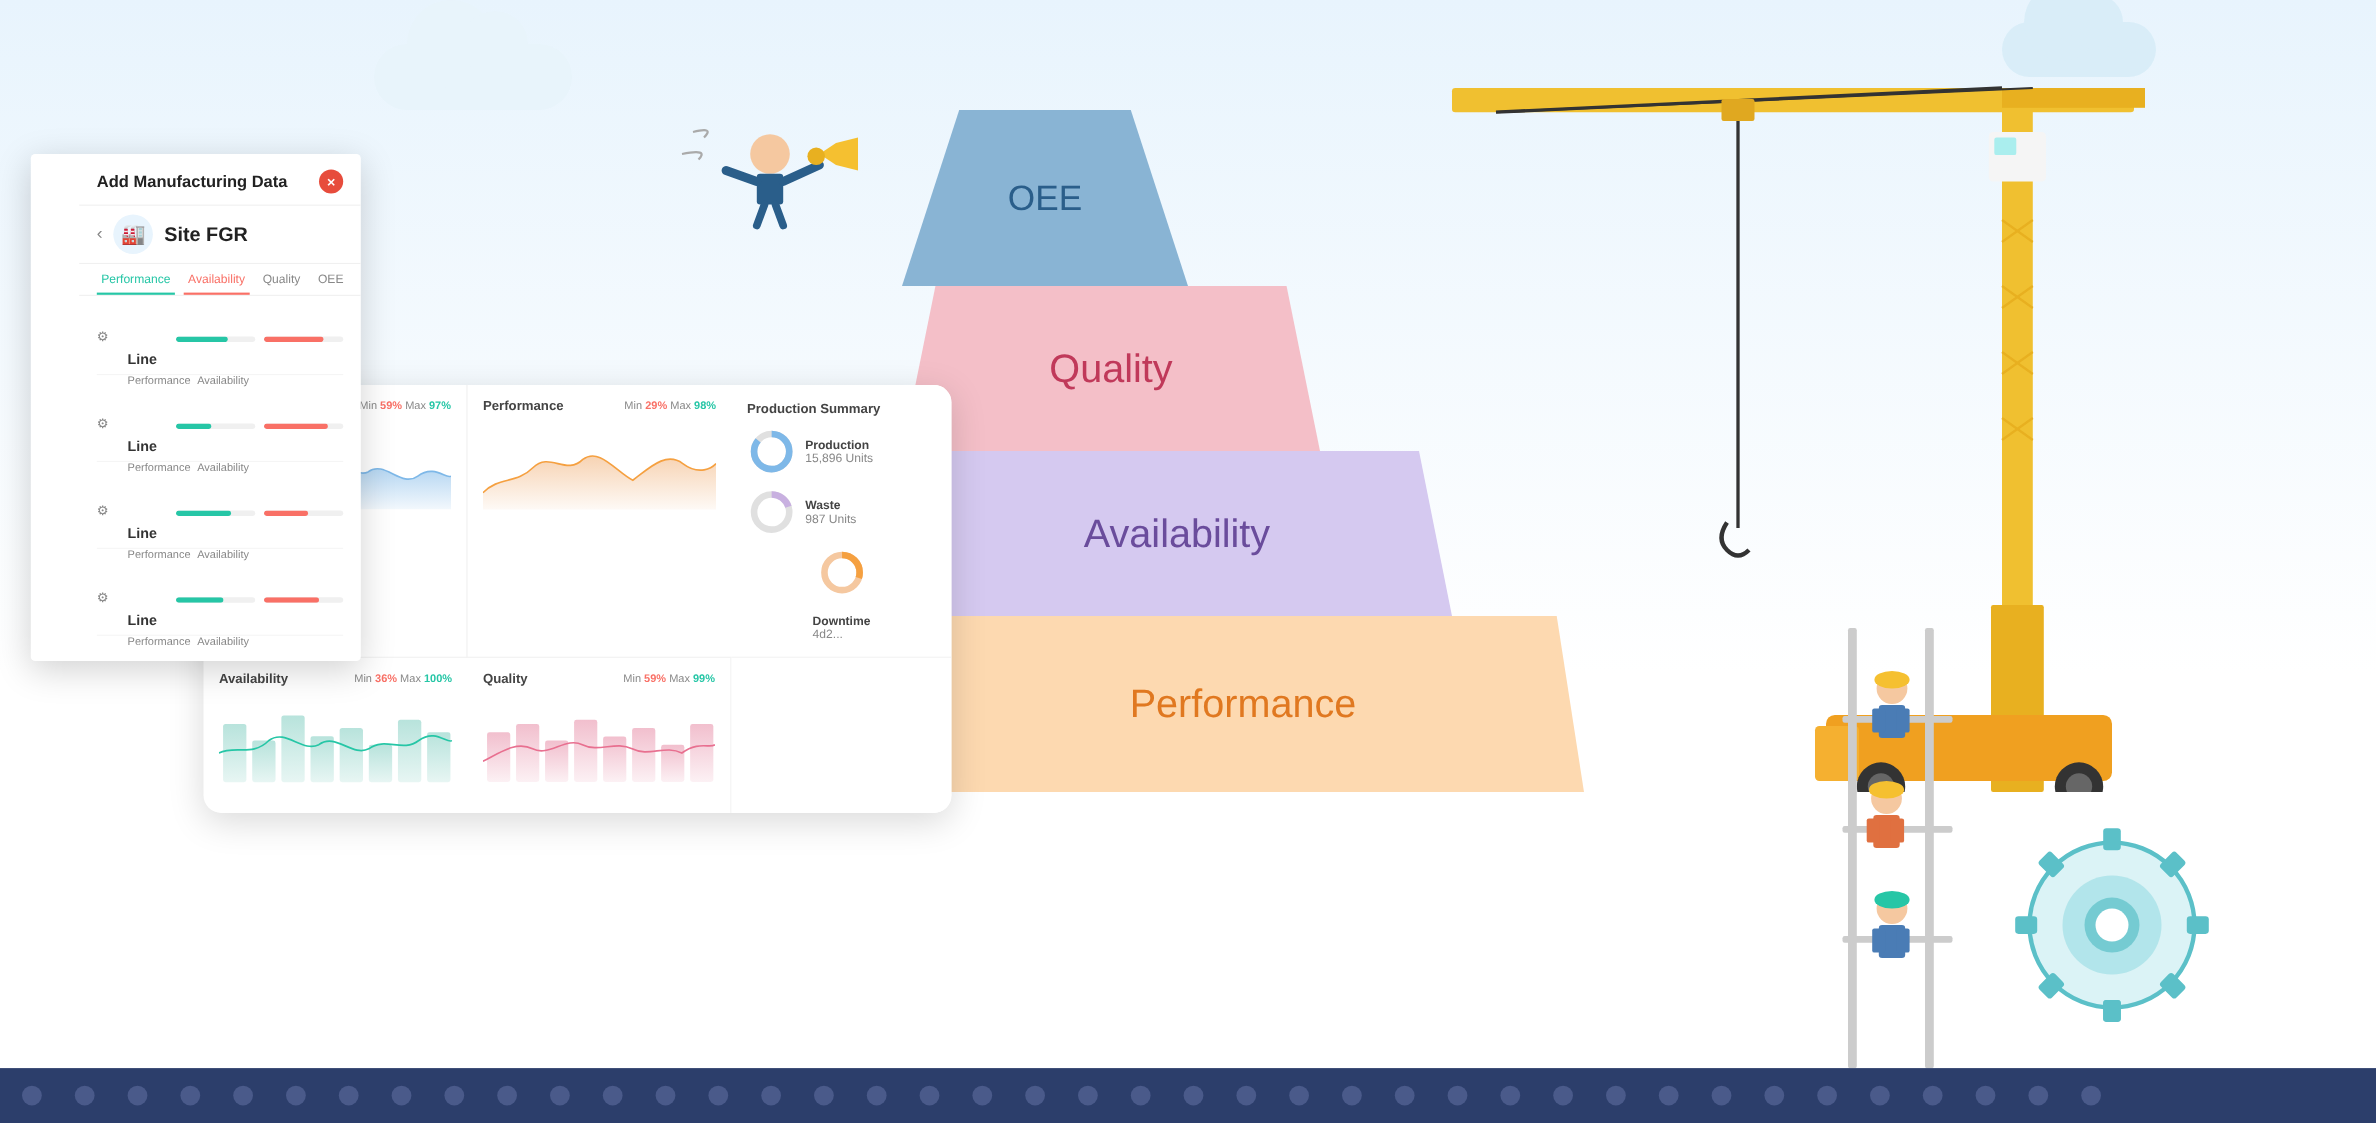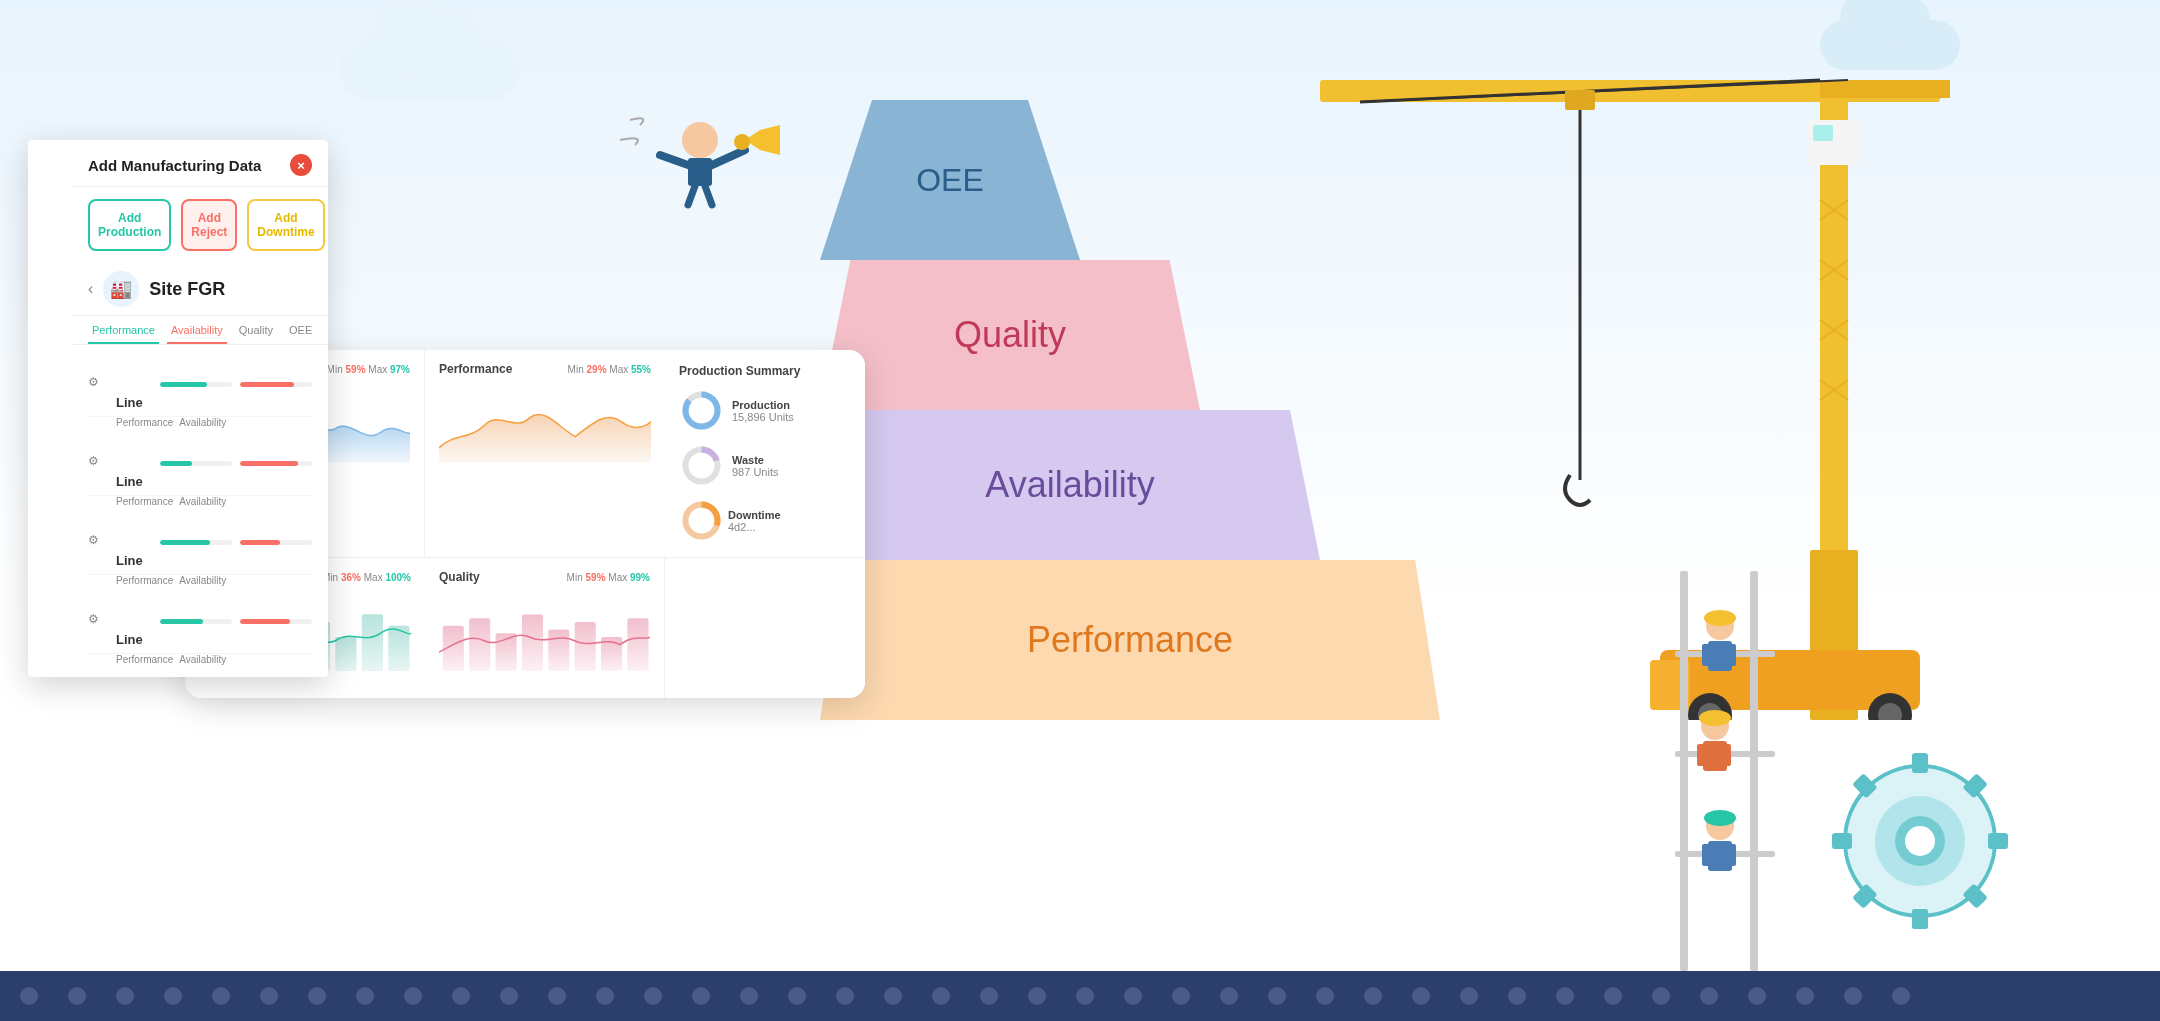--- a/index.html
+++ b/index.html
@@ -351,25 +351,20 @@
 
 <div class="cloud cloud1"></div>
 <div class="cloud cloud2"></div>
 
 <div class="ui-card">
   <div class="ui-card-header">
     <span class="ui-card-title">Add Manufacturing Data</span>
     <button class="close-btn">×</button>
   </div>
 
-  <div class="action-buttons">
-    <button class="action-btn btn-production">Add Production</button>
-    <button class="action-btn btn-reject">Add Reject</button>
-    <button class="action-btn btn-downtime">Add Downtime</button>
-  </div>
 
   <div class="site-header">
     <span class="back-arrow">‹</span>
     <div class="site-avatar">🏭</div>
     <span class="site-name">Site FGR</span>
   </div>
 
   <div class="tabs-row">
     <div class="tab-item active-perf">Performance</div>
     <div class="tab-item active-avail">Availability</div>
@@ -462,21 +457,21 @@
         <path d="M0 60 C20 40, 40 70, 60 50 C80 30, 100 65, 120 35 C140 10, 160 55, 180 45 C200 30, 220 65, 240 50 C260 35, 275 55, 280 50 L280 90 L0 90 Z" fill="url(#g1)"></path>
         <path d="M0 60 C20 40, 40 70, 60 50 C80 30, 100 65, 120 35 C140 10, 160 55, 180 45 C200 30, 220 65, 240 50 C260 35, 275 55, 280 50" fill="none" stroke="#7eb8e8" stroke-width="2"></path>
       </svg>
     </div>
 
     <div class="dash-panel">
       <div class="dash-panel-header">
         <span class="dash-panel-title">Performance</span>
         <span class="dash-stat">
           Min <span class="stat-red">29%</span>
-          Max <span class="stat-green">55%</span>
+          Max <span class="stat-green">98%</span>
         </span>
       </div>
       <svg class="mini-chart" viewBox="0 0 280 90">
         <defs>
           <linearGradient id="g2" x1="0" y1="0" x2="0" y2="1">
             <stop offset="0%" stop-color="#f5c8a0" stop-opacity="0.8"></stop>
             <stop offset="100%" stop-color="#f5c8a0" stop-opacity="0.1"></stop>
           </linearGradient>
         </defs>
         <path d="M0 70 C20 50, 40 60, 60 40 C80 20, 100 50, 120 30 C140 15, 160 45, 180 55 C200 40, 220 20, 240 35 C260 50, 275 40, 280 35 L280 90 L0 90 Z" fill="url(#g2)"></path>
@@ -502,21 +497,21 @@
         <svg width="45" height="45" viewBox="0 0 45 45">
           <circle cx="22.5" cy="22.5" r="16" fill="none" stroke="#e0e0e0" stroke-width="6"></circle>
           <circle cx="22.5" cy="22.5" r="16" fill="none" stroke="#c8b0e0" stroke-width="6" stroke-dasharray="20 80" stroke-dashoffset="0" transform="rotate(-90 22.5 22.5)"></circle>
         </svg>
         <div>
           <div style="font-size:11px;font-weight:600;color:#444;">Waste</div>
           <div style="font-size:11px;color:#888;">987 Units</div>
         </div>
       </div>
 
-      <div style="display:flex; align-items:center; gap:4px;">
+      <div style="display:flex; align-items:center; gap:16px;flex-direction:column;">
         <svg width="45" height="45" viewBox="0 0 45 45">
           <circle cx="22.5" cy="22.5" r="16" fill="none" stroke="#f5c8a0" stroke-width="6"></circle>
           <circle cx="22.5" cy="22.5" r="16" fill="none" stroke="#f5a040" stroke-width="6" stroke-dasharray="30 70" stroke-dashoffset="0" transform="rotate(-90 22.5 22.5)"></circle>
         </svg>
         <div>
           <div style="font-size:11px;font-weight:600;color:#444;">Downtime</div>
           <div style="font-size:11px;color:#888;">4d2...</div>
         </div>
       </div>
     </div>

